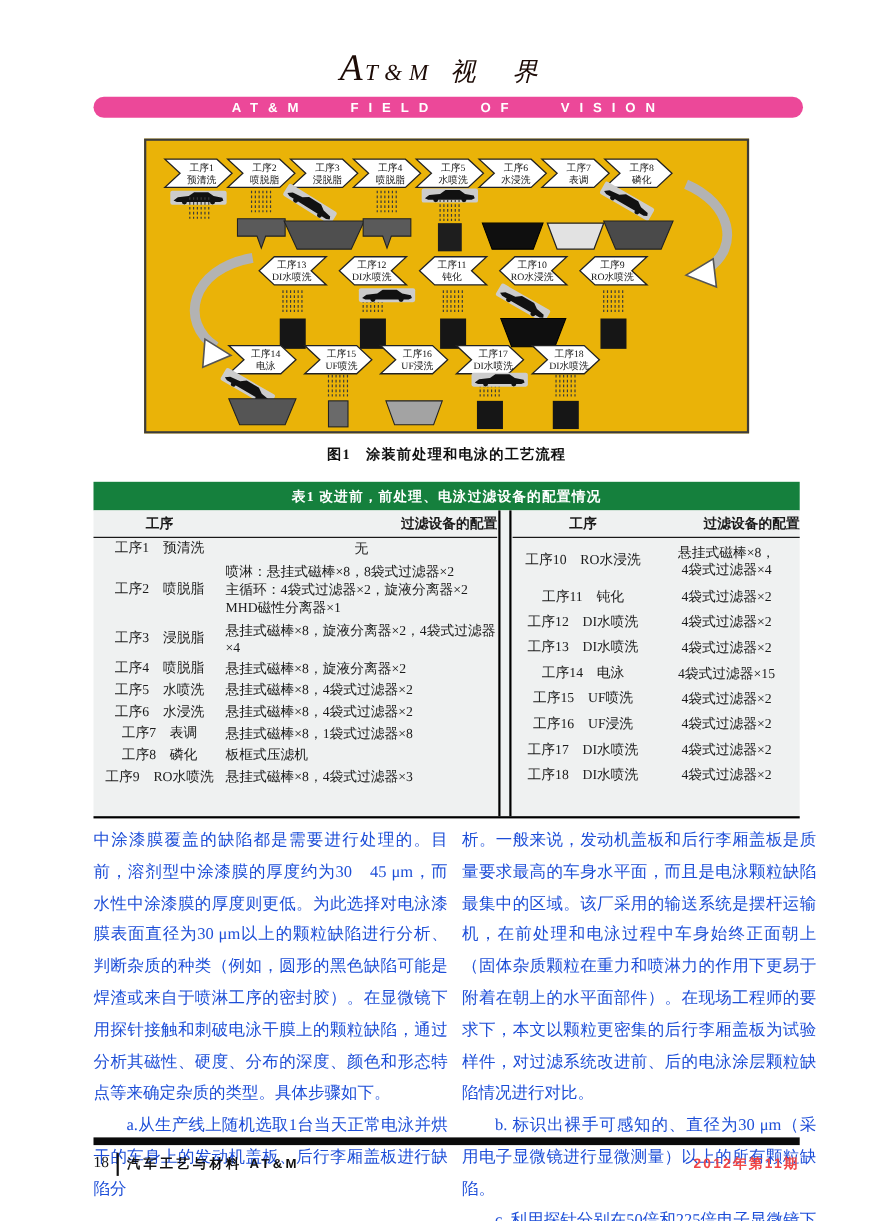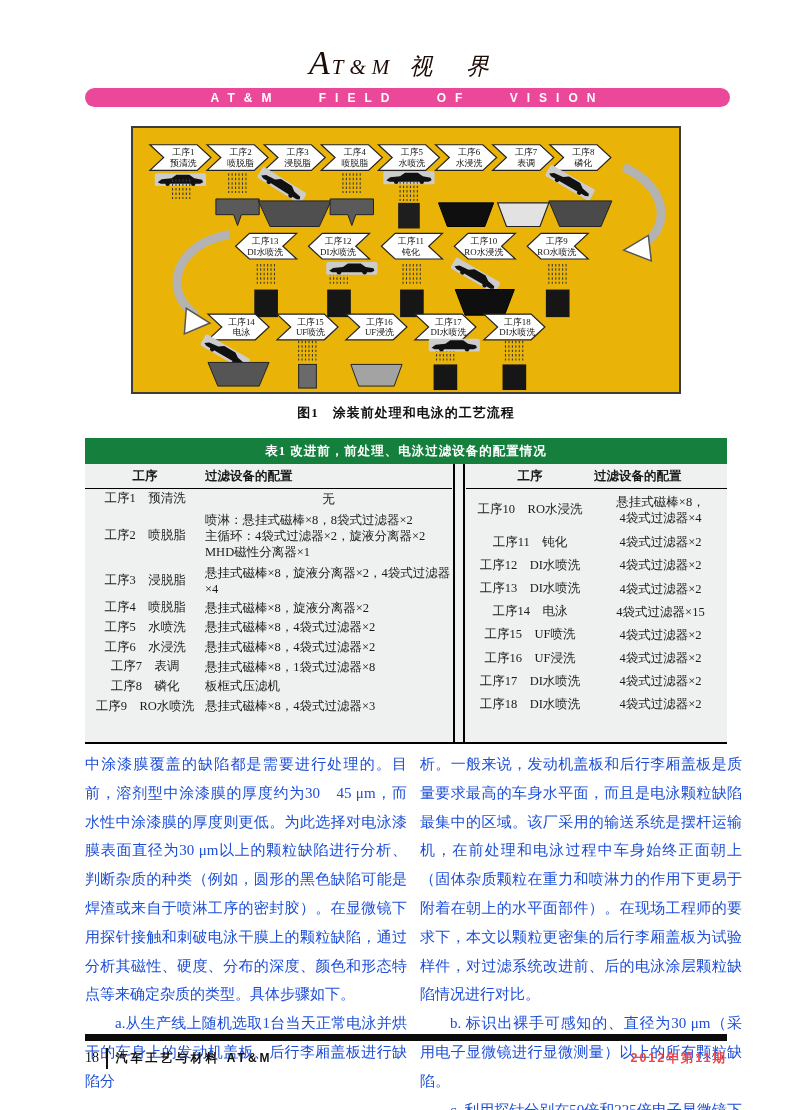--- a/index.html
+++ b/index.html
@@ -42,21 +42,21 @@
   .trow{flex:1 1 auto;display:flex;align-items:center;font-size:12.5px;}
   .trow.tall{flex-grow:2.4;}
   .trow.tall2{flex-grow:1.55;}
   .c-step{flex:0 0 120px;text-align:center;}
   .sub-right .c-step{flex:0 0 128px;}
   .c-cfg{flex:1;text-align:left;line-height:16px;white-space:pre-line;}
   .sub-right .c-cfg{text-align:center;}
   .c-cfg.center{text-align:center;}
   .h-step{flex:0 0 120px;text-align:center;}
   .sub-right .h-step{flex:0 0 128px;}
-  .h-cfg{flex:1;text-align:left;}
+  .h-cfg{flex:1;text-align:right;}
 
   
   .col{position:absolute;top:750px;width:322px;font-size:15px;line-height:28.8px;
        text-align:justify;color:#1d4ed8;}
   .col p{margin:0;}
   .col p.ind{text-indent:2em;}
   .col-left{left:85px;}
   .col-right{left:420px;}
 
   

